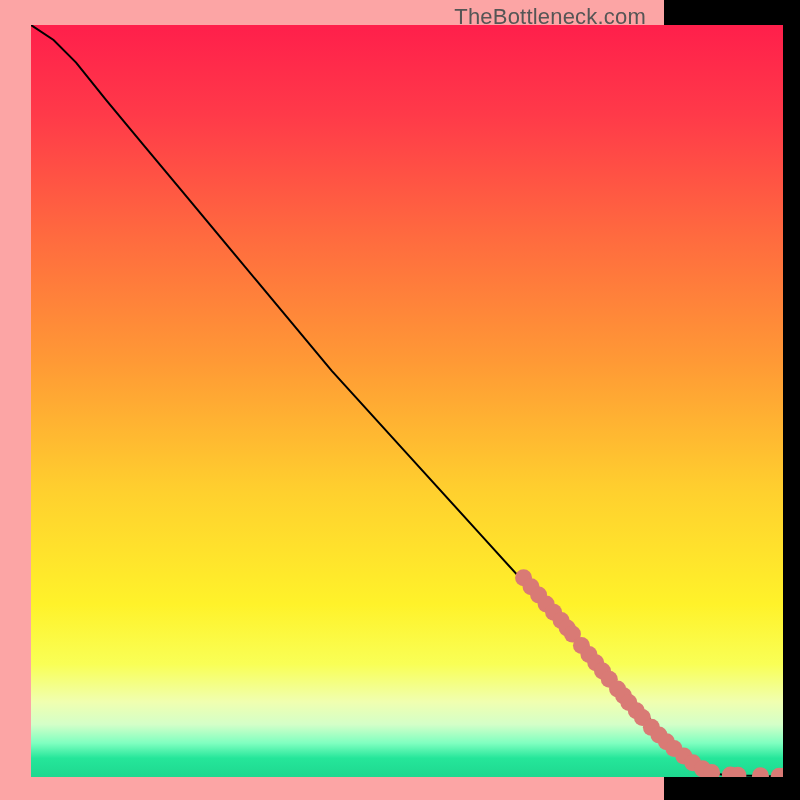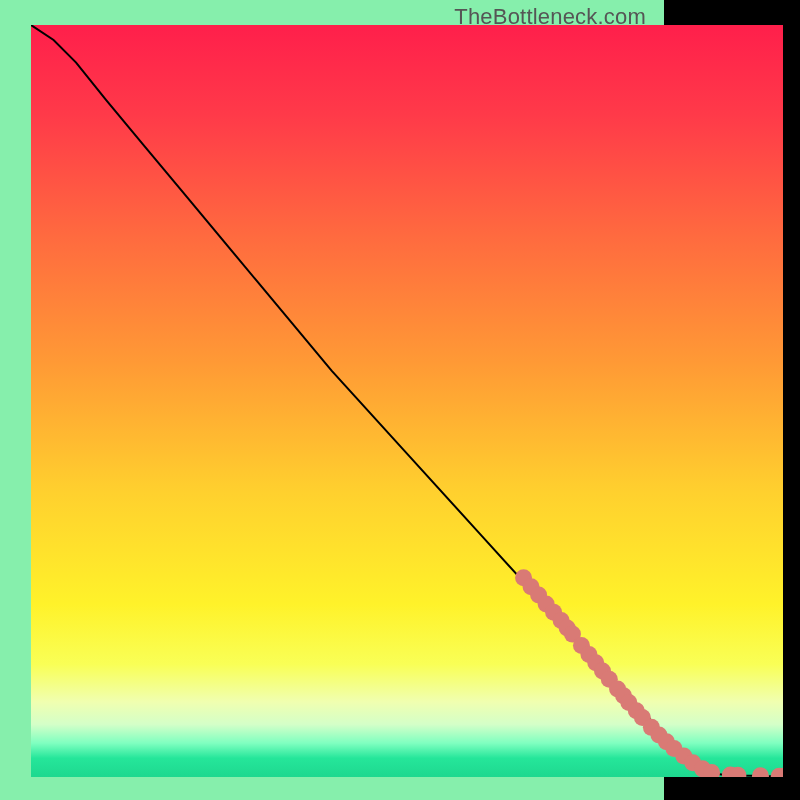--- a/index.html
+++ b/index.html
@@ -8,21 +8,21 @@
     width: 800px;
     height: 800px;
     background: #000;
     overflow: hidden;
     font-family: Arial, Helvetica, sans-serif;
   }
   .stage {
     position: relative;
     width: 664px;
     height: 800px;
-    background: #86efac;
+    background: #fca5a5;
   }
   .plot {
     position: absolute;
     left: 31px;
     top: 25px;
     width: 752px;
     height: 752px;
   }
   .watermark {
     position: absolute;

